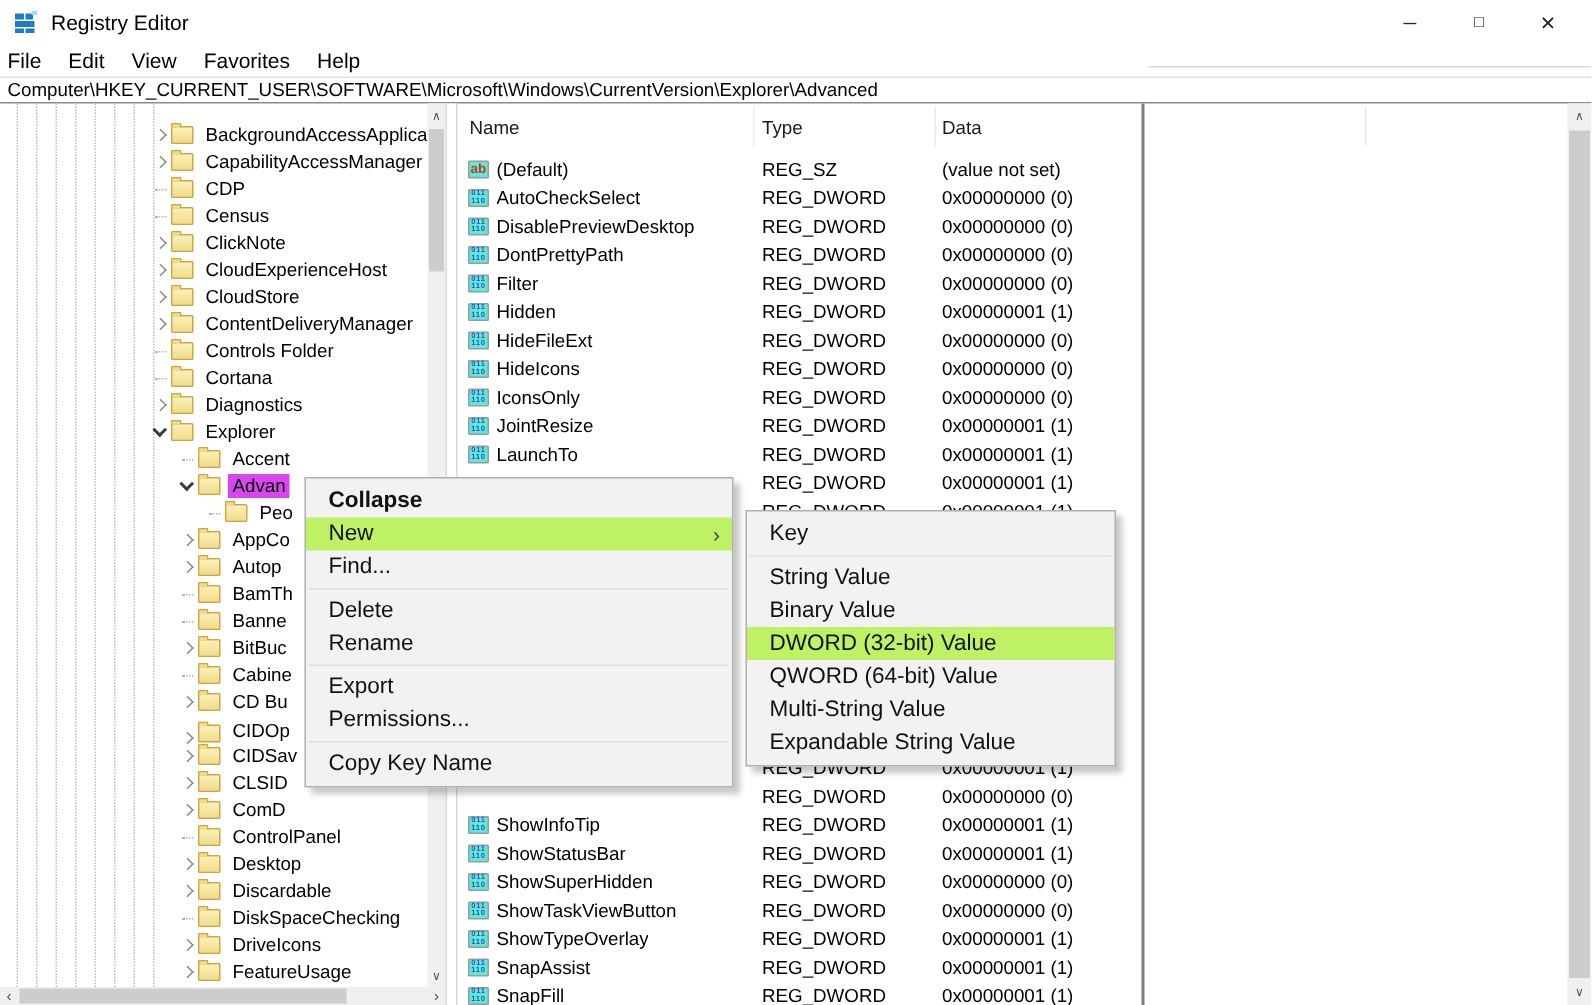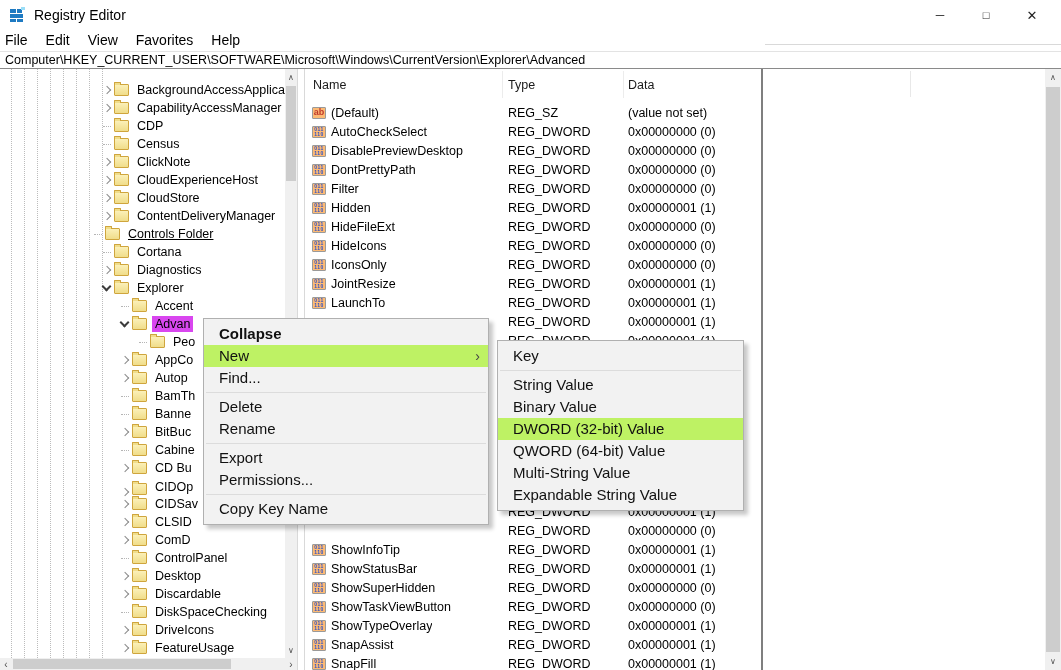--- a/index.html
+++ b/index.html
@@ -48,21 +48,21 @@
   .splitter{position:absolute;left:297px;top:0;width:6px;bottom:0;background:#fff;
             border-left:1px solid #d9d9d9;border-right:1px solid #d9d9d9;}
   
   .values{position:absolute;left:305px;top:0;width:458px;bottom:0;overflow:hidden;}
   .vhead{position:absolute;top:0;left:0;right:0;height:32px;font-size:12.5px;color:#1a1a1a;}
   .vh-label{position:absolute;top:9px;}
   .vh-div{position:absolute;top:2px;height:27px;width:1px;background:#ececec;}
   .vrows{position:absolute;top:34px;left:0;right:0;bottom:-20px;}
   .vrow{position:absolute;left:0;right:0;height:19px;display:flex;align-items:center;font-size:12.5px;}
   .vicon{position:absolute;left:7px;width:14px;height:12px;box-sizing:border-box;
-         border:1px solid #9a9a9a;background:#fdba74;border-radius:1px;
+         border:1px solid #9a9a9a;background:#5eead4;border-radius:1px;
          display:flex;flex-direction:column;align-items:center;justify-content:center;line-height:1;}
   .vicon.str{color:#c0392b;font-size:9px;font-weight:bold;font-family:"Liberation Sans",sans-serif;}
   .vicon.dw{color:#2b50c8;font-weight:bold;font-size:5px;letter-spacing:0.5px;}
   .vicon.dw span{display:block;height:5px;}
   .vname{position:absolute;left:26px;white-space:nowrap;overflow:hidden;max-width:170px;}
   .vtype{position:absolute;left:203px;white-space:nowrap;}
   .vdata{position:absolute;left:323px;white-space:nowrap;}
   
   .panel-edge{position:absolute;left:761px;top:0;bottom:0;width:2px;background:#7f7f7f;}
   .far-div{position:absolute;left:910px;top:2px;width:1px;height:26px;background:#e8e8e8;}
@@ -164,21 +164,21 @@
             <span class="folder"></span>
             <span class="tlabel">CloudStore</span>
           </div>
           <div class="titem" style="top: 138px; left: 99px;">
             <span class="chevbox">
               <i class="chev c"></i>
             </span>
             <span class="folder"></span>
             <span class="tlabel">ContentDeliveryManager</span>
           </div>
-          <div class="titem" style="top: 156px; left: 90px; text-decoration: underline;">
+          <div class="titem" style="top: 156px; left: 99px;">
             <span class="chevbox">
               <i class="stub"></i>
             </span>
             <span class="folder"></span>
             <span class="tlabel">Controls Folder</span>
           </div>
           <div class="titem" style="top: 174px; left: 99px;">
             <span class="chevbox">
               <i class="stub"></i>
             </span>

